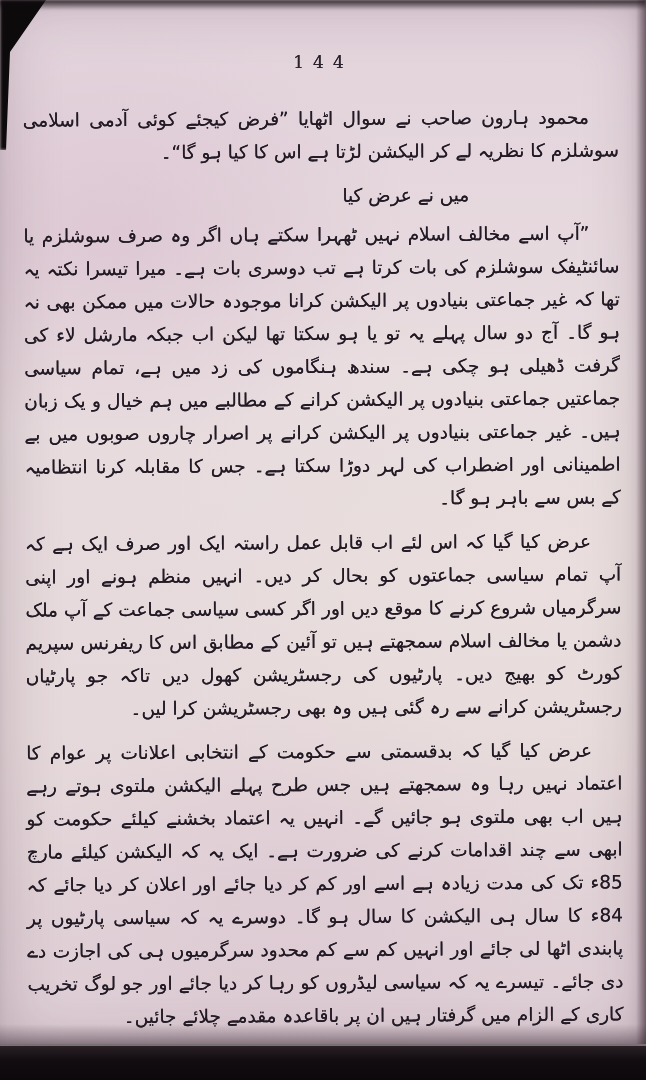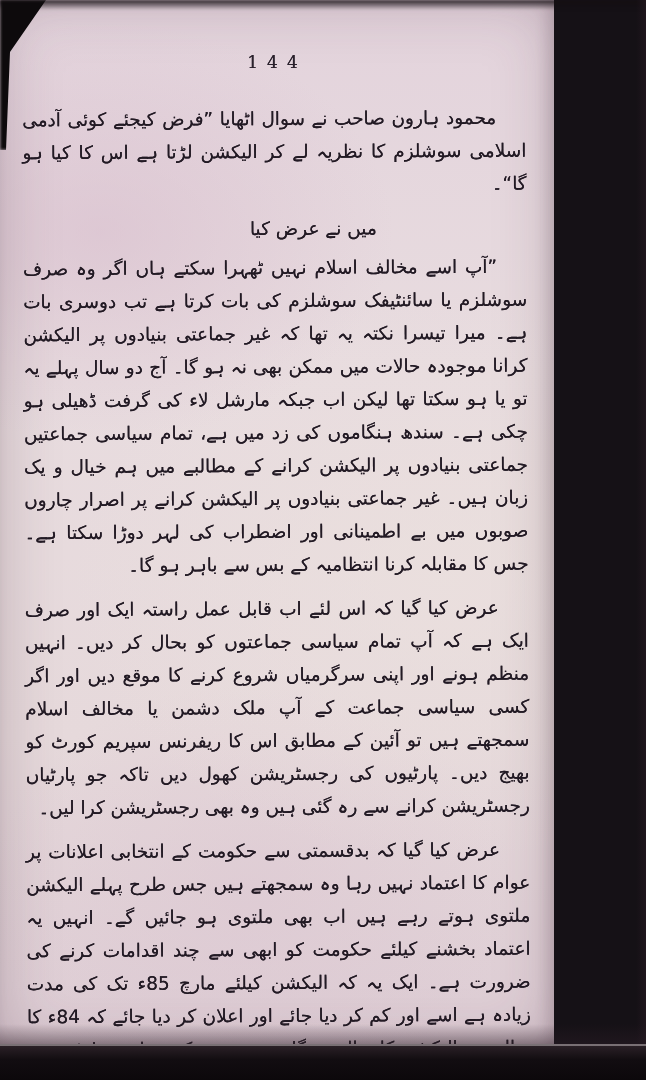--- a/index.html
+++ b/index.html
@@ -14,21 +14,21 @@
     margin: 0 auto;
     overflow: hidden;
     background: #151116;
     font-family: "DejaVu Sans", "Liberation Sans", sans-serif;
   }
   
   .paper {
     position: absolute;
     left: 0;
     top: 0;
-    width: 554px;
+    width: 646px;
     height: 1052px;
     background:
       radial-gradient(ellipse 420px 300px at 18% 22%, rgba(214,186,203,0.55), rgba(214,186,203,0) 70%),
       radial-gradient(ellipse 500px 380px at 80% 55%, rgba(236,226,222,0.6), rgba(236,226,222,0) 75%),
       radial-gradient(ellipse 380px 300px at 45% 85%, rgba(219,196,208,0.45), rgba(219,196,208,0) 70%),
       linear-gradient(180deg, #e3d3dc 0%, #e8dcdf 35%, #e6d9db 70%, #ddccd4 100%);
     box-shadow: inset 0 0 60px rgba(70,45,60,0.25), inset -6px 0 14px rgba(60,40,55,0.18);
   }
   
   .edge-top {

